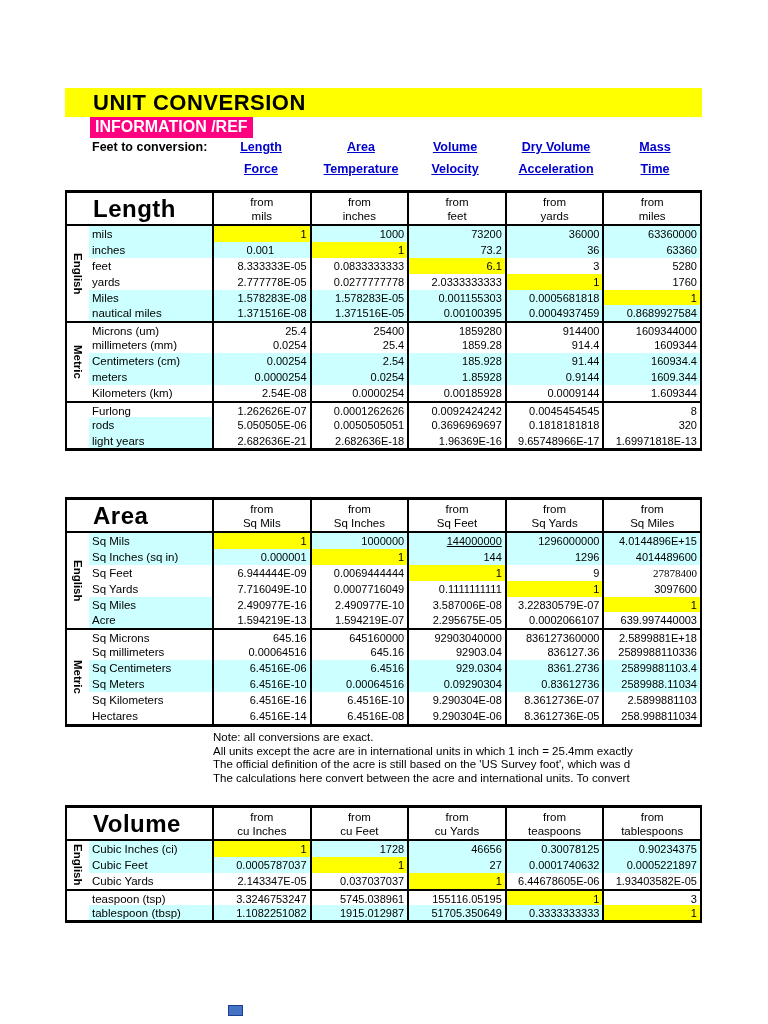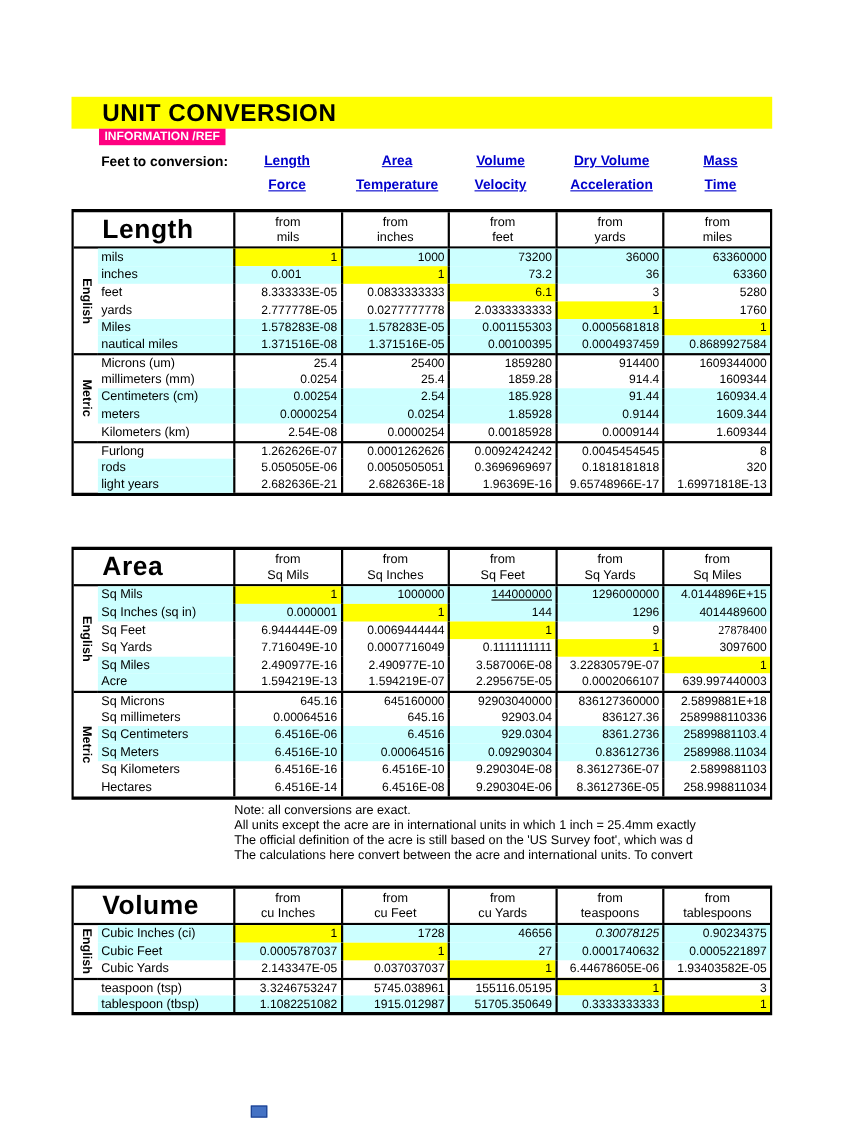--- a/index.html
+++ b/index.html
@@ -6,21 +6,21 @@
   .page {
     position:relative; width:768px; height:1024px; background:#fff;
     font-family:"Liberation Sans","DejaVu Sans",sans-serif; color:#000;
     overflow:hidden;
   }
   .banner { position:absolute; left:65px; top:88px; width:637px; height:29px;
     background:var(--banner-yellow); }
   .banner span { display:block; font-size:22px; font-weight:bold; padding-left:28px;
     line-height:30px; letter-spacing:0.5px; }
   .ref-tag { position:absolute; left:90px; top:117px; background:var(--pink);
-    color:#fff; font-size:11px; font-weight:bold; padding:1px 5px 2px; white-space:nowrap; }
+    color:#fff; font-size:16px; font-weight:bold; padding:1px 5px 2px; white-space:nowrap; }
   .jump-label { position:absolute; left:92px; top:140px; font-size:12.5px; font-weight:bold; }
   .links-grid { position:absolute; left:213px; top:137px; display:grid;
     grid-template-columns:96px 104px 84px 118px 80px; row-gap:4px; }
   .links-grid .cell { text-align:center; }
   .jumplink { color:var(--blue); font-weight:bold; font-size:12.5px;
     text-decoration:underline; cursor:pointer; white-space:nowrap; }
 
   .ctable { position:absolute; left:65px; width:637px; display:grid;
     border:2.5px solid #000; border-top-width:3px; border-bottom-width:3px;
     box-sizing:border-box; background:#fff; }
@@ -314,21 +314,21 @@
           <span>from</span>
           <span>tablespoons</span>
         </div>
         <div class="gutter-cell" style="grid-area: 2 / 1 / 5;">
           <span>English</span>
         </div>
         <div class="rowlabel shade" style="grid-row: 2;">Cubic Inches (ci)</div>
         <div class="num yellow" style="grid-area: 2 / 3;">1</div>
         <div class="num shade" style="grid-area: 2 / 4;">1728</div>
         <div class="num shade" style="grid-area: 2 / 5;">46656</div>
-        <div class="num shade" style="grid-area: 2 / 6; font-style: italic;">0.30078125</div>
+        <div class="num shade" style="grid-area: 2 / 6;">0.30078125</div>
         <div class="num shade" style="grid-area: 2 / 7;">0.90234375</div>
         <div class="rowlabel shade" style="grid-row: 3;">Cubic Feet</div>
         <div class="num shade" style="grid-area: 3 / 3;">0.0005787037</div>
         <div class="num yellow" style="grid-area: 3 / 4;">1</div>
         <div class="num shade" style="grid-area: 3 / 5;">27</div>
         <div class="num shade" style="grid-area: 3 / 6;">0.0001740632</div>
         <div class="num shade" style="grid-area: 3 / 7;">0.0005221897</div>
         <div class="rowlabel" style="grid-row: 4;">Cubic Yards</div>
         <div class="num" style="grid-area: 4 / 3;">2.143347E-05</div>
         <div class="num" style="grid-area: 4 / 4;">0.037037037</div>

